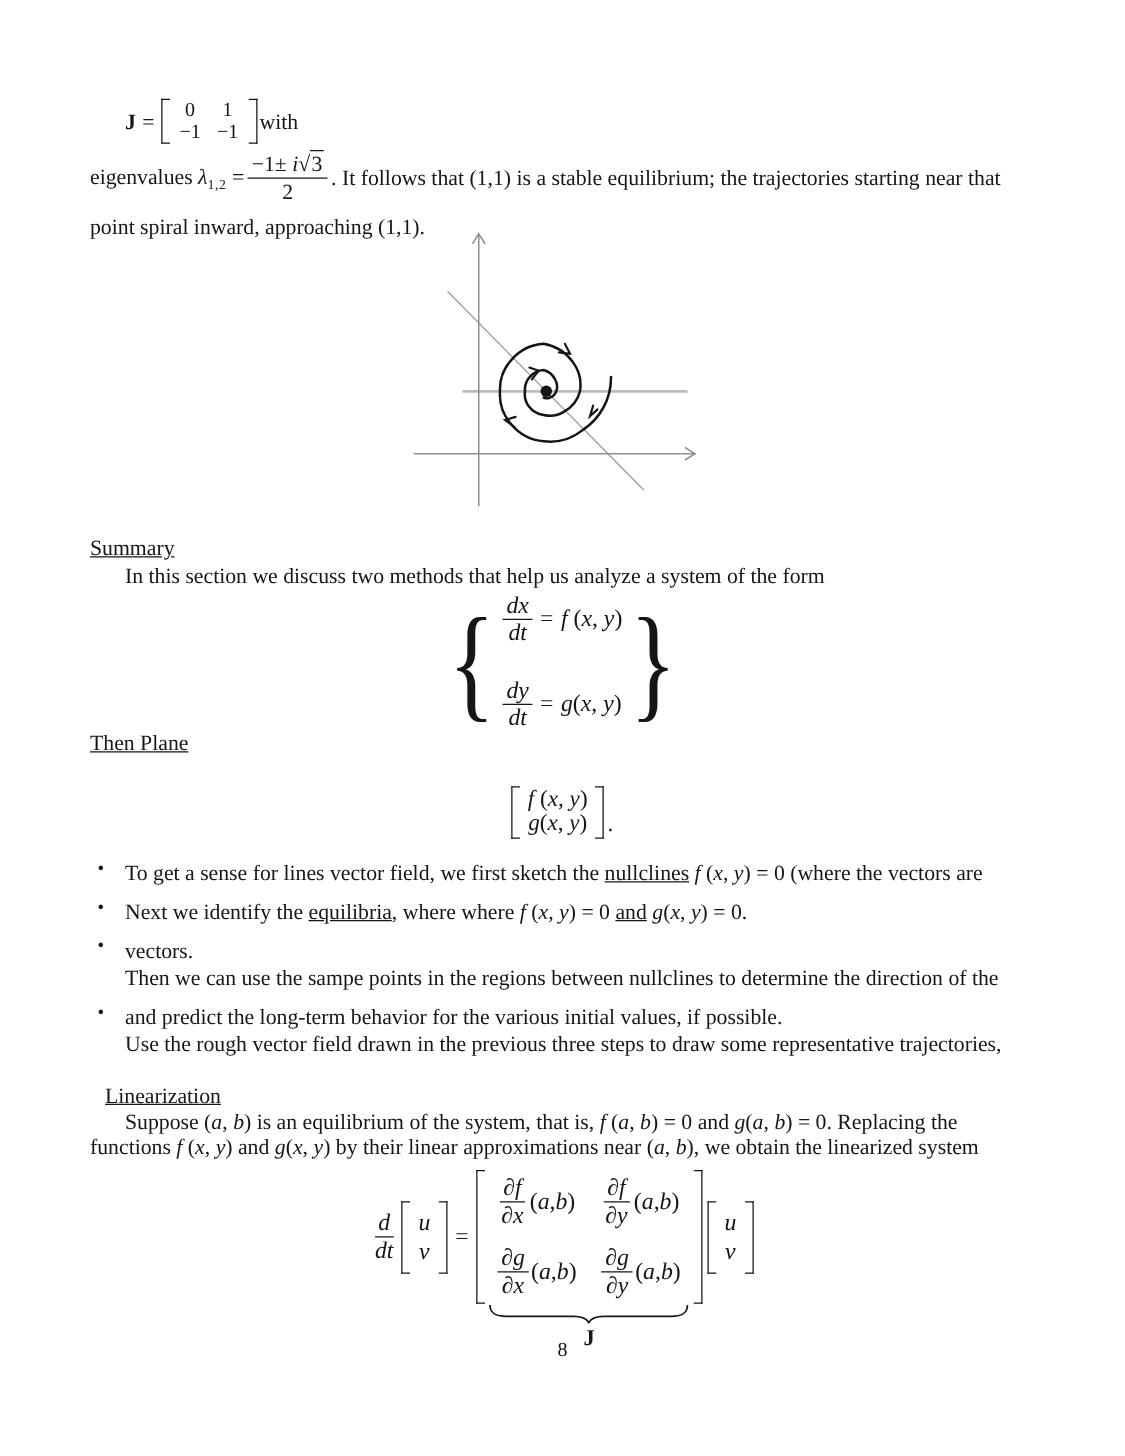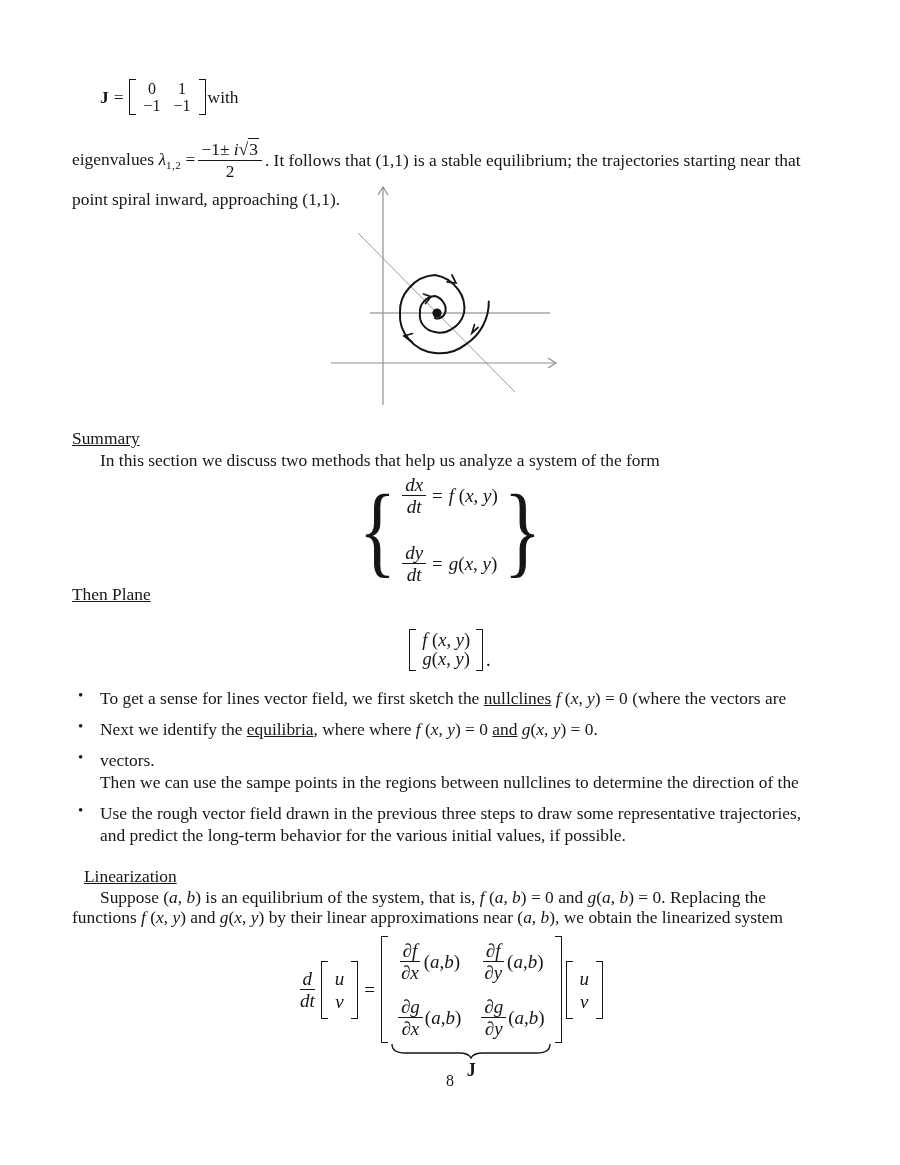--- a/index.html
+++ b/index.html
@@ -58,21 +58,21 @@
         <span class="mgrid2">
           <span>0</span>
           <span>1</span>
           <span>−1</span>
           <span>−1</span>
         </span>
         <span class="brk"></span>
       </span>
       <span style="padding-left:2px;">with</span>
     </div>
-    <div class="mrow" style="height:48px; white-space:nowrap; margin-top:20px;">
+    <div class="mrow" style="height:48px; white-space:nowrap; margin-top:2px;">
       <span><span>eigenvalues </span><span class="i">λ</span><span class="sub">1,2</span><span> = </span></span>
       <span class="frac" style="margin:0 3px;">
         <span class="num"><span>−1± </span><span class="i">i</span><span>√</span><span class="rad">3</span></span>
         <span class="den">2</span>
       </span>
       <span>. It follows that (1,1) is a stable equilibrium; the trajectories starting near that</span>
     </div>
     <div class="line" style="margin-top:4px;">point spiral inward, approaching (1,1).</div>
   </div>
 
@@ -167,22 +167,22 @@
     <div class="bullet-item">
       <span class="bullet-marker">•</span>
       <span>
         <div class="line"><span>vectors.</span></div>
         <div class="line"><span>Then we can use the sampe points in the regions between nullclines to determine the direction of the</span></div>
       </span>
     </div>
     <div class="bullet-item">
       <span class="bullet-marker">•</span>
       <span>
+        <div class="line"><span>and predict the long-term behavior for the various initial values, if possible.</span></div>
         <div class="line"><span>Use the rough vector field drawn in the previous three steps to draw some representative trajectories,</span></div>
-        <div class="line"><span>and predict the long-term behavior for the various initial values, if possible.</span></div>
       </span>
     </div>
   </div>
 
   <div class="abs line heading" style="top:865px; left:84px;">Linearization</div>
   <div class="abs" style="top:887px; left:72px; right:30px;">
     <div class="line" style="line-height:20px; padding-left:28px;"><span>Suppose (</span><span class="i">a</span><span>, </span><span class="i">b</span><span>) is an equilibrium of the system, that is, </span><span class="i">f</span><span> (</span><span class="i">a</span><span>, </span><span class="i">b</span><span>) = 0 and </span><span class="i">g</span><span>(</span><span class="i">a</span><span>, </span><span class="i">b</span><span>) = 0. Replacing the</span></div>
     <div class="line" style="line-height:20px;"><span>functions </span><span class="i">f</span><span> (</span><span class="i">x</span><span>, </span><span class="i">y</span><span>) and </span><span class="i">g</span><span>(</span><span class="i">x</span><span>, </span><span class="i">y</span><span>) by their linear approximations near (</span><span class="i">a</span><span>, </span><span class="i">b</span><span>), we obtain the linearized system</span></div>
   </div>
 

